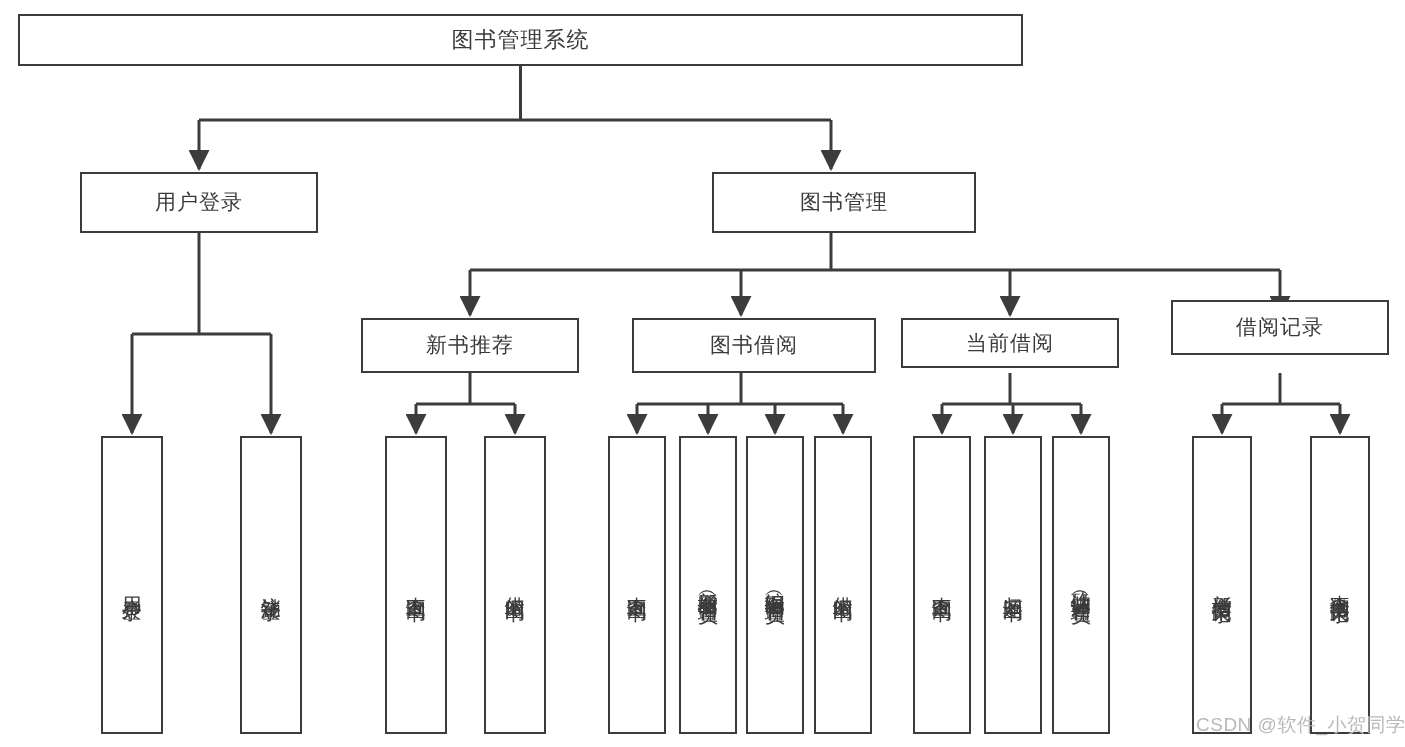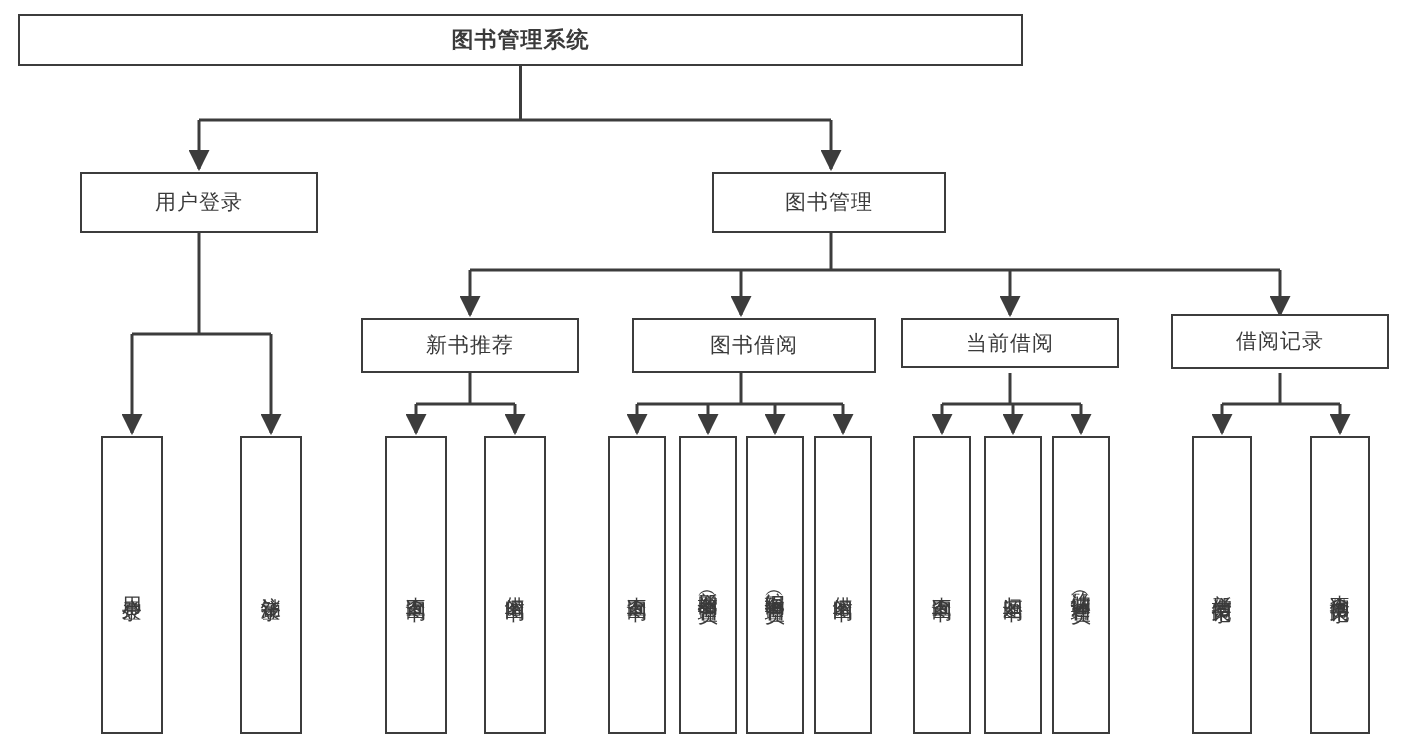--- a/index.html
+++ b/index.html
@@ -114,39 +114,39 @@
         <path d="M 1013 404 L 1013 433" marker-end="url(#arrow)"></path>
         <path d="M 1081 404 L 1081 433" marker-end="url(#arrow)"></path>
         <path d="M 1280 373 L 1280 404"></path>
         <path d="M 1222 404 L 1340 404"></path>
         <path d="M 1222 404 L 1222 433" marker-end="url(#arrow)"></path>
         <path d="M 1340 404 L 1340 433" marker-end="url(#arrow)"></path>
       </g>
   </svg>
 
   <div id="node-layer">
-      <div class="node horiz root" style="left: 18px; top: 14px; width: 1005px; height: 52px; font-weight: bold;">
+      <div class="node horiz root" style="left: 18px; top: 14px; width: 1005px; height: 52px;">
         <span>图书管理系统</span>
       </div>
       <div class="node horiz" style="left: 80px; top: 172px; width: 238px; height: 61px;">
         <span>用户登录</span>
       </div>
-      <div class="node horiz" style="left: 712px; top: 172px; width: 234px; height: 61px;">
+      <div class="node horiz" style="left: 712px; top: 172px; width: 264px; height: 61px;">
         <span>图书管理</span>
       </div>
       <div class="node horiz" style="left: 361px; top: 318px; width: 218px; height: 55px;">
         <span>新书推荐</span>
       </div>
       <div class="node horiz" style="left: 632px; top: 318px; width: 244px; height: 55px;">
         <span>图书借阅</span>
       </div>
       <div class="node horiz" style="left: 901px; top: 318px; width: 218px; height: 50px;">
         <span>当前借阅</span>
       </div>
-      <div class="node horiz" style="left: 1171px; top: 314px; width: 218px; height: 55px;">
+      <div class="node horiz" style="left: 1171px; top: 300px; width: 218px; height: 55px;">
         <span>借阅记录</span>
       </div>
       <div class="node vert" style="left: 101px; top: 436px; width: 62px; height: 298px;">
         <span class="vlabel">用户登录</span>
       </div>
       <div class="node vert" style="left: 240px; top: 436px; width: 62px; height: 298px;">
         <span class="vlabel">注销登录</span>
       </div>
       <div class="node vert" style="left: 385px; top: 436px; width: 62px; height: 298px;">
         <span class="vlabel">查询图书</span>
@@ -176,14 +176,15 @@
         <span class="vlabel">确认归还（管理员）</span>
       </div>
       <div class="node vert" style="left: 1192px; top: 436px; width: 60px; height: 298px;">
         <span class="vlabel">新增借阅记录</span>
       </div>
       <div class="node vert" style="left: 1310px; top: 436px; width: 60px; height: 298px;">
         <span class="vlabel">查询借阅记录</span>
       </div>
     </div>
 
+  <div class="watermark" style="left: 1196px; top: 712px;">CSDN @软件_小贺同学</div>
 
 </div>
 
 </body></html>

